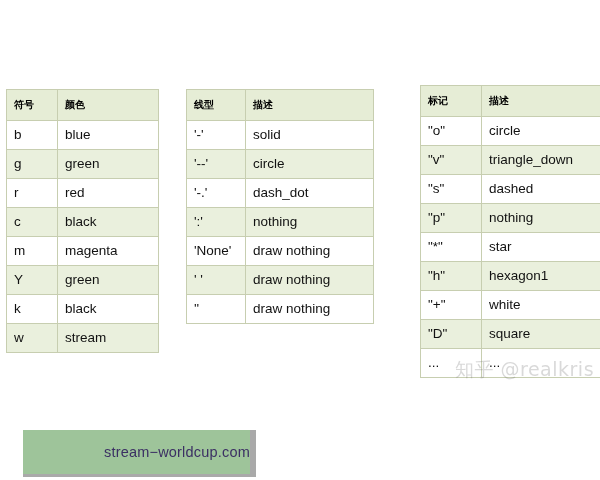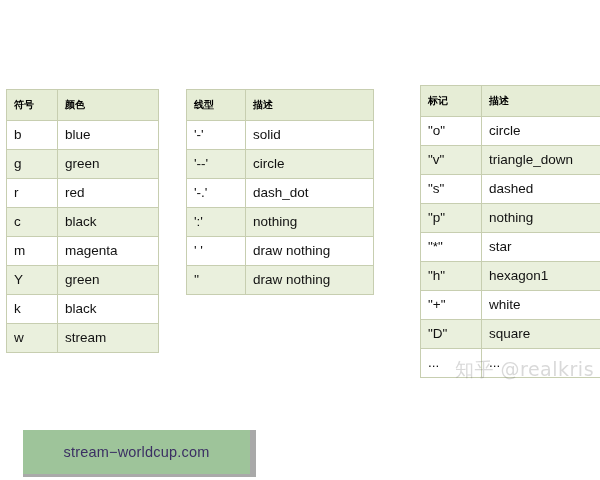--- a/index.html
+++ b/index.html
@@ -104,21 +104,21 @@
     left: 23px;
     top: 430px;
     width: 233px;
     height: 47px;
     background: #9ec49a;
     border-right: 6px solid #a9a9a9;
     border-bottom: 3px solid #a9a9a9;
     box-sizing: border-box;
     display: flex;
     align-items: center;
-    justify-content: center;
+    justify-content: flex-end;
   }
   #banner-text {
     color: #3b2f63;
     font-size: 14.5px;
     letter-spacing: 0.2px;
     font-family: "Liberation Sans", sans-serif;
   }
 </style>
 </head>
 <body>
@@ -194,20 +194,24 @@
       </tr>
       <tr>
         <td>'-.'</td>
         <td>dash_dot</td>
       </tr>
       <tr>
         <td>':'</td>
         <td>nothing</td>
       </tr>
       <tr>
+        <td>'None'</td>
+        <td>draw nothing</td>
+      </tr>
+      <tr>
         <td>' '</td>
         <td>draw nothing</td>
       </tr>
       <tr>
         <td>''</td>
         <td>draw nothing</td>
       </tr>
     </tbody>
   </table>
 

